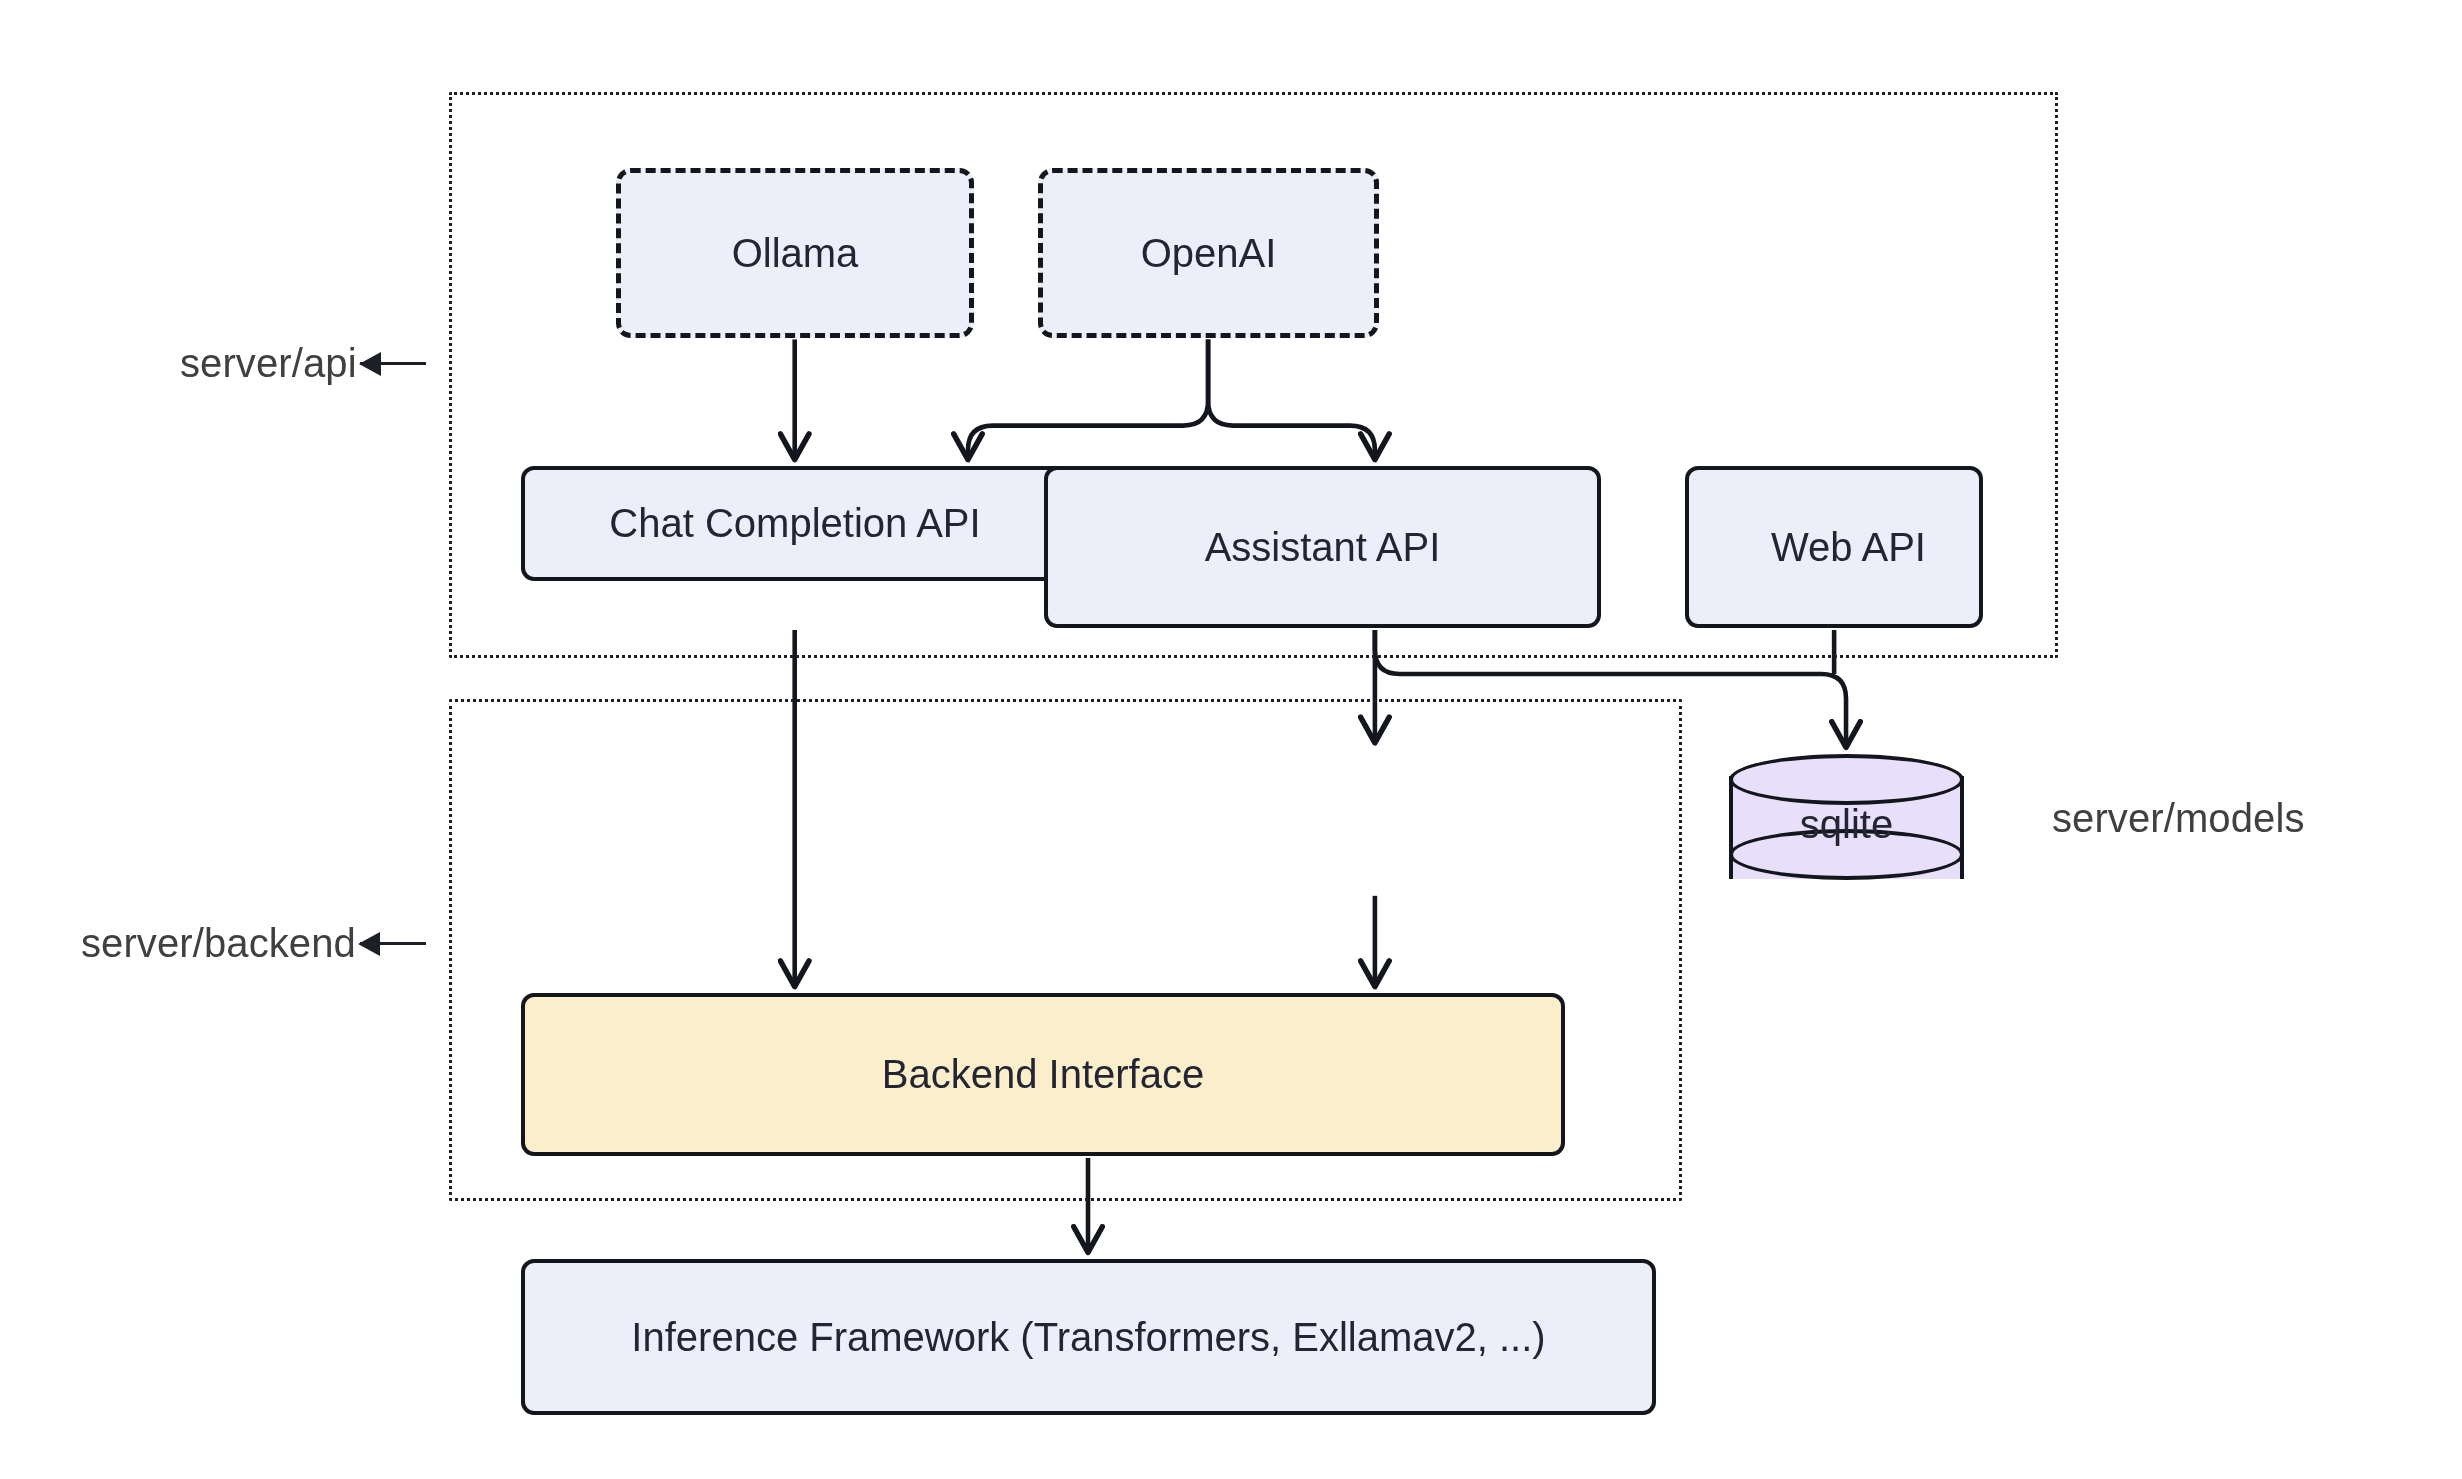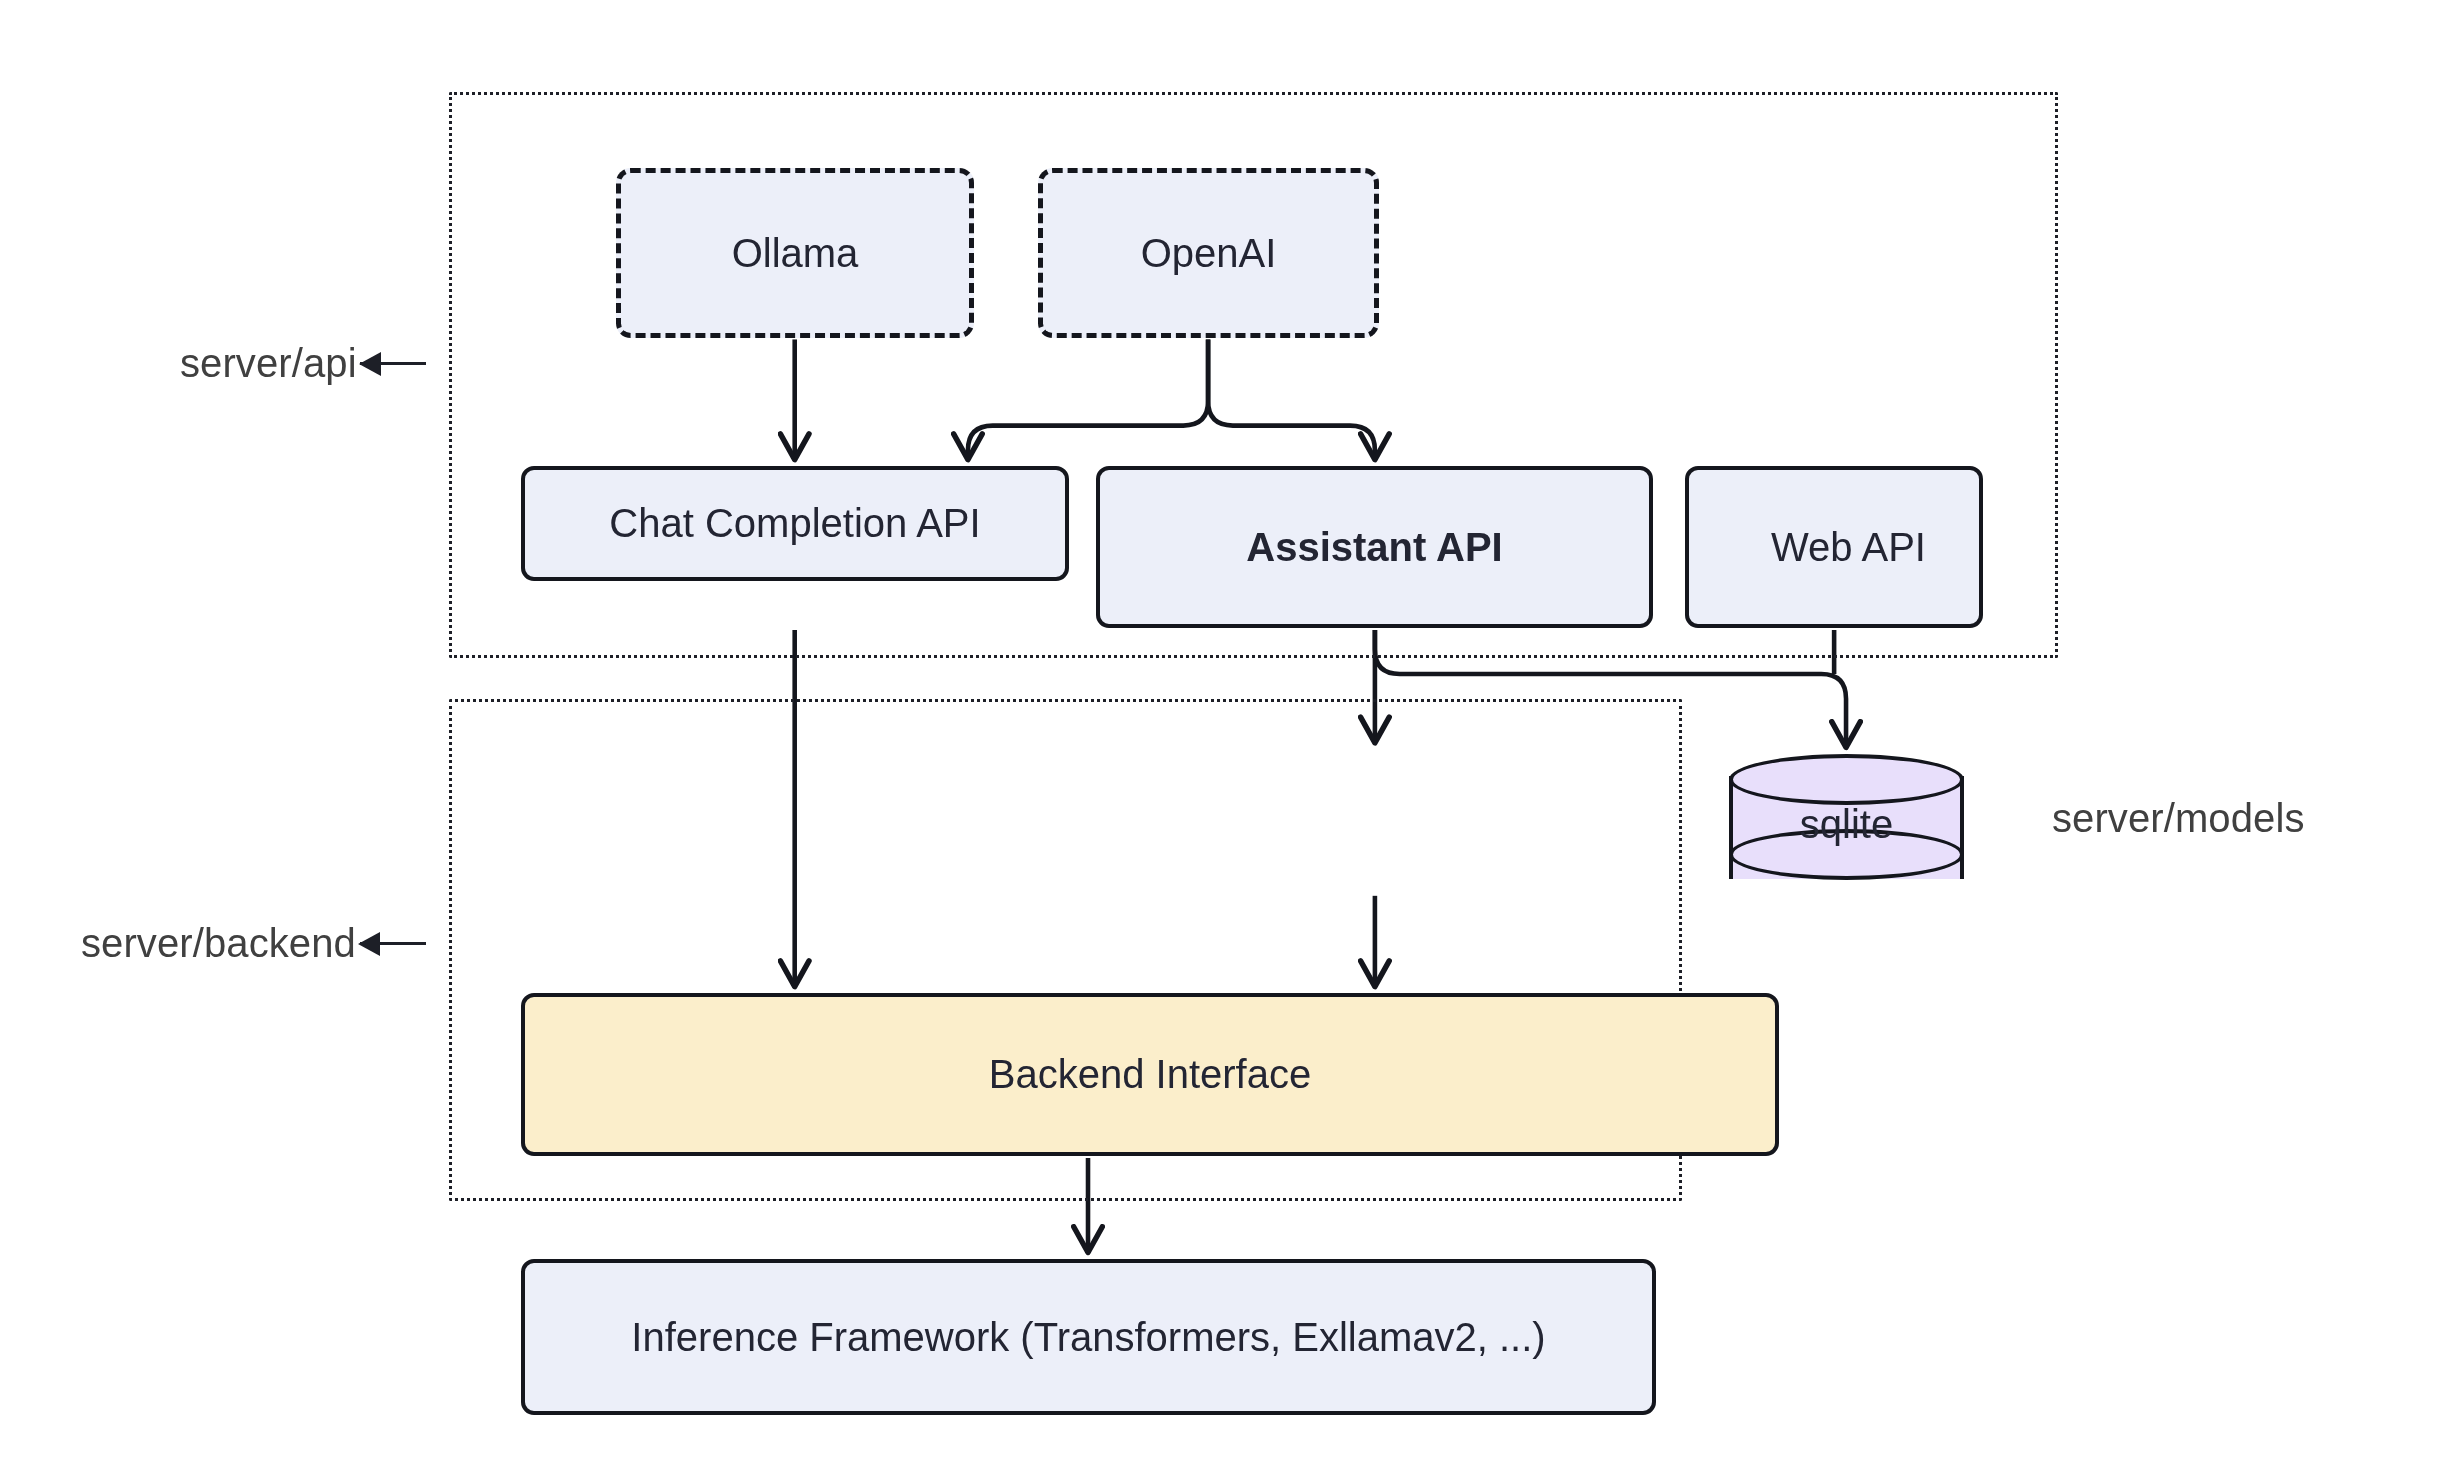--- a/index.html
+++ b/index.html
@@ -91,25 +91,25 @@
     border-style: dashed;
     border-width: 5.5px;
     border-radius: 14.7px;
   }
   .node .lines { display: block; }
   .node .lines span { display: block; }
 
   #n-ollama   { left: 616px;  top: 168px;  width: 358px; height: 170px; }
   #n-openai   { left: 1038px; top: 168px;  width: 341px; height: 170px; }
   #n-chat     { left: 521px;  top: 466px;  width: 548px; height: 115px; }
-  #n-assistant{ left: 1096px; top: 466px;  width: 557px; height: 162px; font-weight: bold; }
+  #n-assistant{ left: 1044px; top: 466px;  width: 557px; height: 162px; }
   #n-webapi   { left: 1685px; top: 466px;  width: 298px; height: 162px; padding-left: 42px; }
   #n-context  { left: 1093px; top: 749px;  width: 563px; height: 145px;
                 background: #d9f2e0; }
-  #n-backend  { left: 521px;  top: 993px; width: 1258px; height: 163px;
+  #n-backend  { left: 521px;  top: 993px; width: 1044px; height: 163px;
                 background: #fbeecb; }
   #n-infer    { left: 521px;  top: 1259px; width: 1135px; height: 156px; }
 
   
   #n-sqlite {
     position: absolute;
     left: 1729px;
     top: 754px;
     width: 235px;
     height: 147px;

